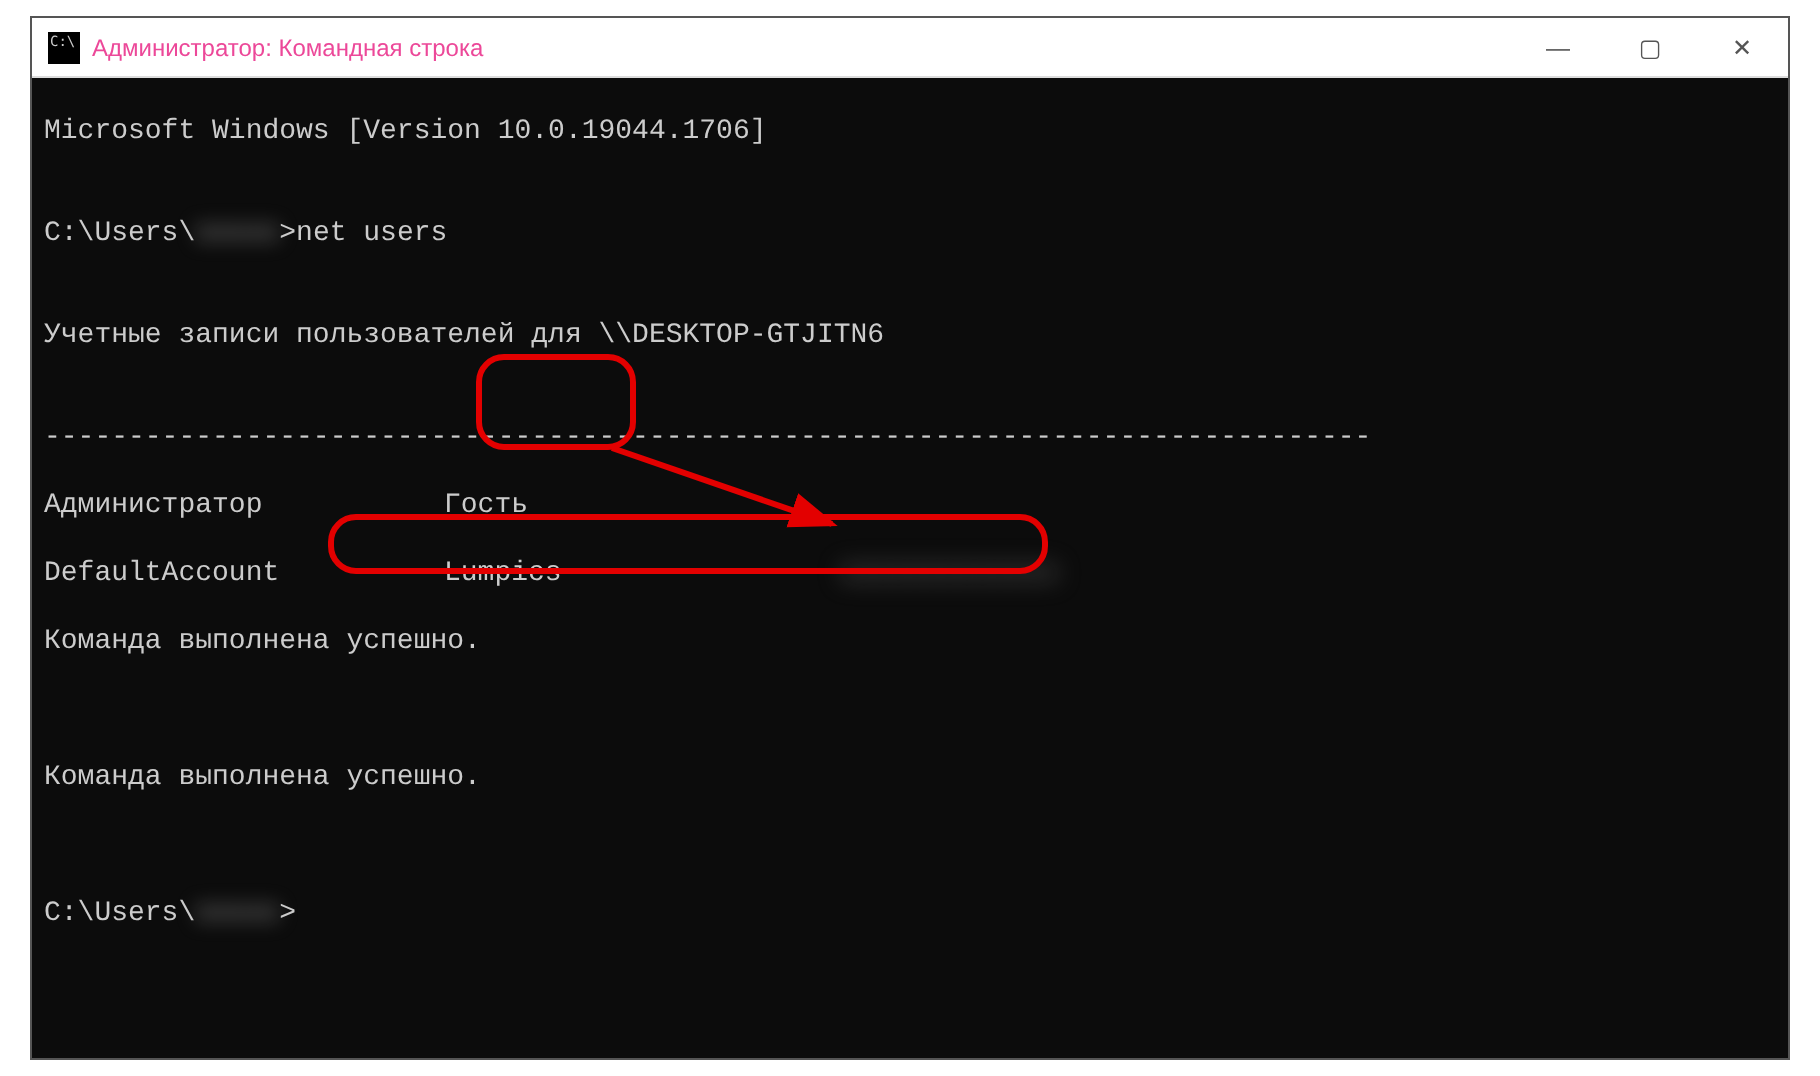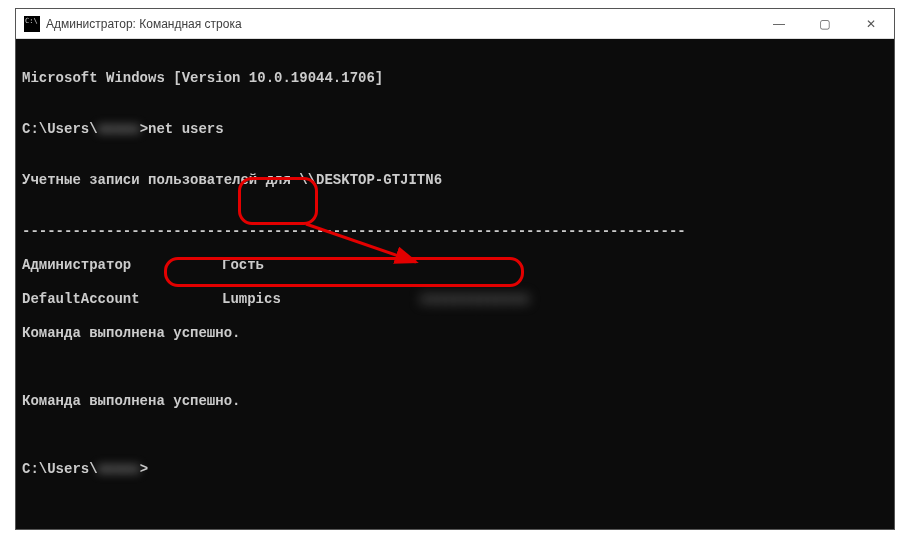--- a/index.html
+++ b/index.html
@@ -40,21 +40,21 @@
     content: "C:\\";
     color: #ccc;
     font-size: 7px;
     position: absolute;
     top: 1px; left: 1px;
     font-family: Consolas, monospace;
   }
   .title-text {
     margin-left: 6px;
     font-size: 12px;
-    color: #404040;
+    color: #ec4899;
   }
   .win-controls {
     position: absolute;
     right: 0; top: 0;
     height: 30px;
     display: flex;
   }
   .win-btn {
     width: 46px;
     height: 30px;
@@ -68,23 +68,22 @@
 
   .terminal {
     position: relative;
     width: 100%;
     height: calc(100% - 30px);
     background: #0c0c0c;
     color: #cccccc;
     font-family: Consolas, "Courier New", monospace;
     font-size: 14px;
     line-height: 17px;
-    padding: 14px 6px;
+    padding: 2px 6px;
     white-space: pre;
-    font-weight: bold;
   }
   .terminal .row { white-space: pre; }
   .blur {
     display: inline-block;
     filter: blur(5px);
     color: #aaa;
   }
   .blur2 {
     display: inline-block;
     filter: blur(6px);

